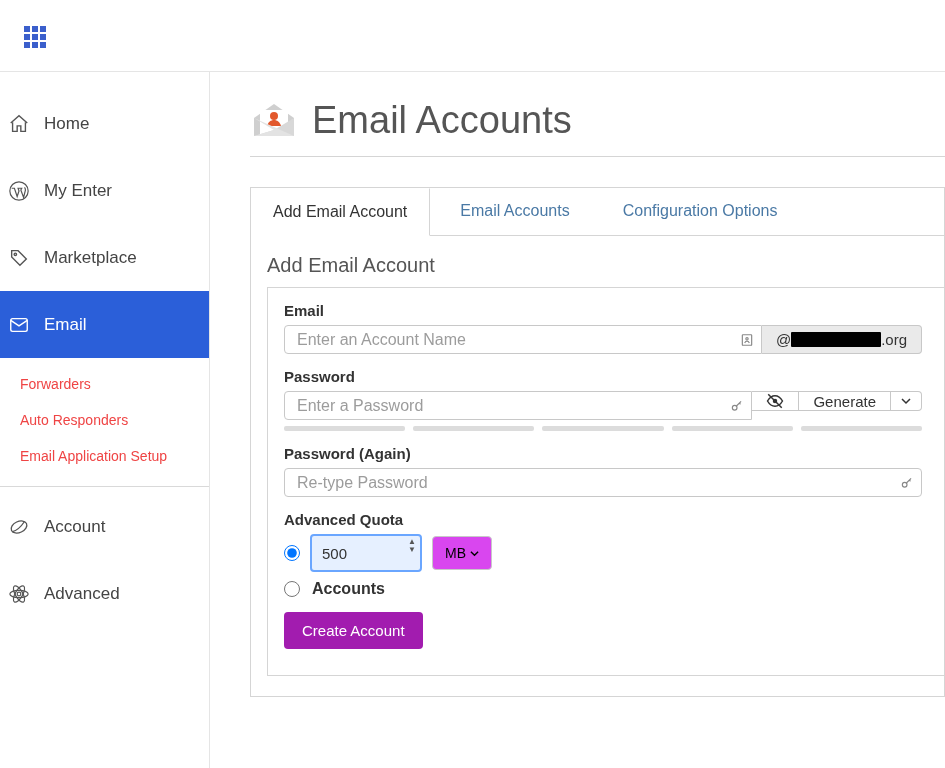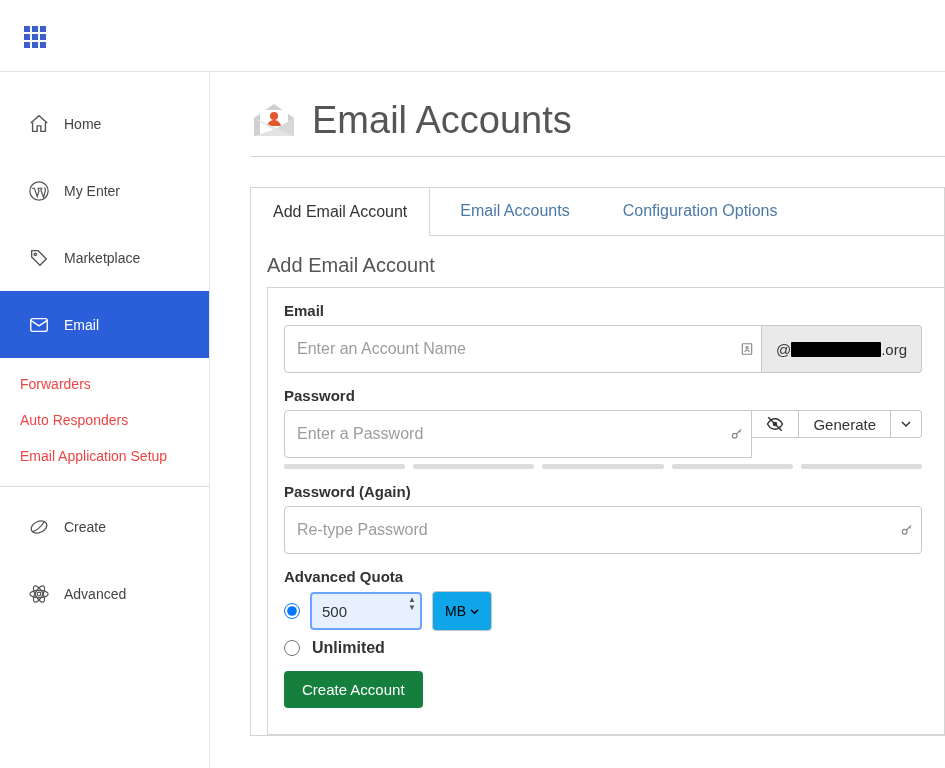--- a/index.html
+++ b/index.html
@@ -46,22 +46,22 @@
   .main {
     flex: 1;
     padding: 24px 0 0 40px;
   }
   
   .navlist { list-style: none; margin-top: 18px; }
   .navlist li {
     display: flex;
     align-items: center;
     height: 67px;
-    padding-left: 28px;
-    font-size: 14px;
+    padding-left: 8px;
+    font-size: 17px;
     color: #444;
     cursor: pointer;
   }
   .navlist li .nav-icon {
     width: 22px;
     height: 22px;
     margin-right: 14px;
     flex: 0 0 22px;
     display: flex;
     align-items: center;
@@ -150,21 +150,21 @@
     color: #333;
     margin-bottom: 6px;
   }
   .row { display: flex; }
   .inputwrap {
     position: relative;
     flex: 1;
   }
   input.txt {
     width: 100%;
-    height: 48px;
+    height: 29px;
     border: 1px solid #c8c8c8;
     border-radius: 4px;
     padding: 0 34px 0 12px;
     font-size: 16px;
     color: #000000;
     background: #fff;
   }
   input.txt::placeholder { color: #9c9c9c; }
   .end-icon {
     position: absolute;
@@ -183,21 +183,21 @@
     font-size: 15px;
     color: #333;
   }
   .email-row .txt { border-radius: 4px 0 0 4px; }
   .pw-btn {
     display: flex;
     align-items: center;
     justify-content: center;
     border: 1px solid #c8c8c8;
     border-left: none;
-    height: 28px;
+    height: 20px;
     background: #fff;
     padding: 0 14px;
     font-size: 15px;
     color: #333;
     cursor: pointer;
   }
   .pw-row .txt { border-radius: 4px 0 0 4px; }
   .pw-btn:last-child { border-radius: 0 4px 4px 0; padding: 0 10px; }
   .pw-btn svg { color: #333; }
   
@@ -218,32 +218,32 @@
     color: #333;
   }
   .quota-num-wrap { position: relative; margin-right: 10px; }
   .quota-spin {
     position: absolute;
     right: 6px; top: 4px;
     display: flex; flex-direction: column;
     font-size: 8px; color: #555; line-height: 8px;
   }
   .unit-btn {
-    height: 40px;
+    height: 34px;
     border: 1px solid #c8c8c8;
     border-radius: 4px;
-    background: #0ea5e9;
+    background: #d946ef;
     padding: 0 12px;
     font-size: 14px;
     display: flex; align-items: center; gap: 4px;
   }
   .unlimited-label { font-weight: 700; margin-left: 2px; }
   
   .btn-primary {
-    background: #15803d;
+    background: #a21caf;
     color: #fff;
     border: none;
     border-radius: 4px;
     padding: 10px 18px;
     font-size: 15px;
     cursor: pointer;
   }
   .welcome-row {
     display: flex; align-items: center;
     margin-top: 16px;
@@ -333,21 +333,21 @@
     </ul>
 
     <ul class="navlist" style="margin-top:6px">
       <li>
         <span class="nav-icon">
           <svg width="22" height="22" viewBox="0 0 24 24" fill="none" stroke="currentColor" stroke-width="1.4">
               <ellipse cx="12" cy="12" rx="9" ry="6" transform="rotate(-25 12 12)"></ellipse>
               <path d="M5 17c4-1 9-5 13-11"></path>
             </svg>
         </span>
-        <span>Create</span>
+        <span>Account</span>
       </li>
       <li>
         <span class="nav-icon">
           <svg width="22" height="22" viewBox="0 0 24 24" fill="none" stroke="currentColor" stroke-width="1.3">
               <circle cx="12" cy="12" r="2"></circle>
               <ellipse cx="12" cy="12" rx="10" ry="4"></ellipse>
               <ellipse cx="12" cy="12" rx="10" ry="4" transform="rotate(60 12 12)"></ellipse>
               <ellipse cx="12" cy="12" rx="10" ry="4" transform="rotate(-60 12 12)"></ellipse>
             </svg>
         </span>
@@ -467,21 +467,21 @@
               </div>
               <button class="unit-btn">
                 <span>MB</span>
                 <svg width="9" height="9" viewBox="0 0 10 10">
                     <path d="M1 3l4 4 4-4" fill="none" stroke="currentColor" stroke-width="1.5"></path>
                   </svg>
               </button>
             </div>
             <div class="radio-row">
               <input type="radio" name="quota" style="">
-              <span class="unlimited-label">Unlimited</span>
+              <span class="unlimited-label">Accounts</span>
             </div>
           </div>
 
           <button class="btn-primary">Create Account</button>
 
 
         </div>
       </div>
     </div>
   </main>

